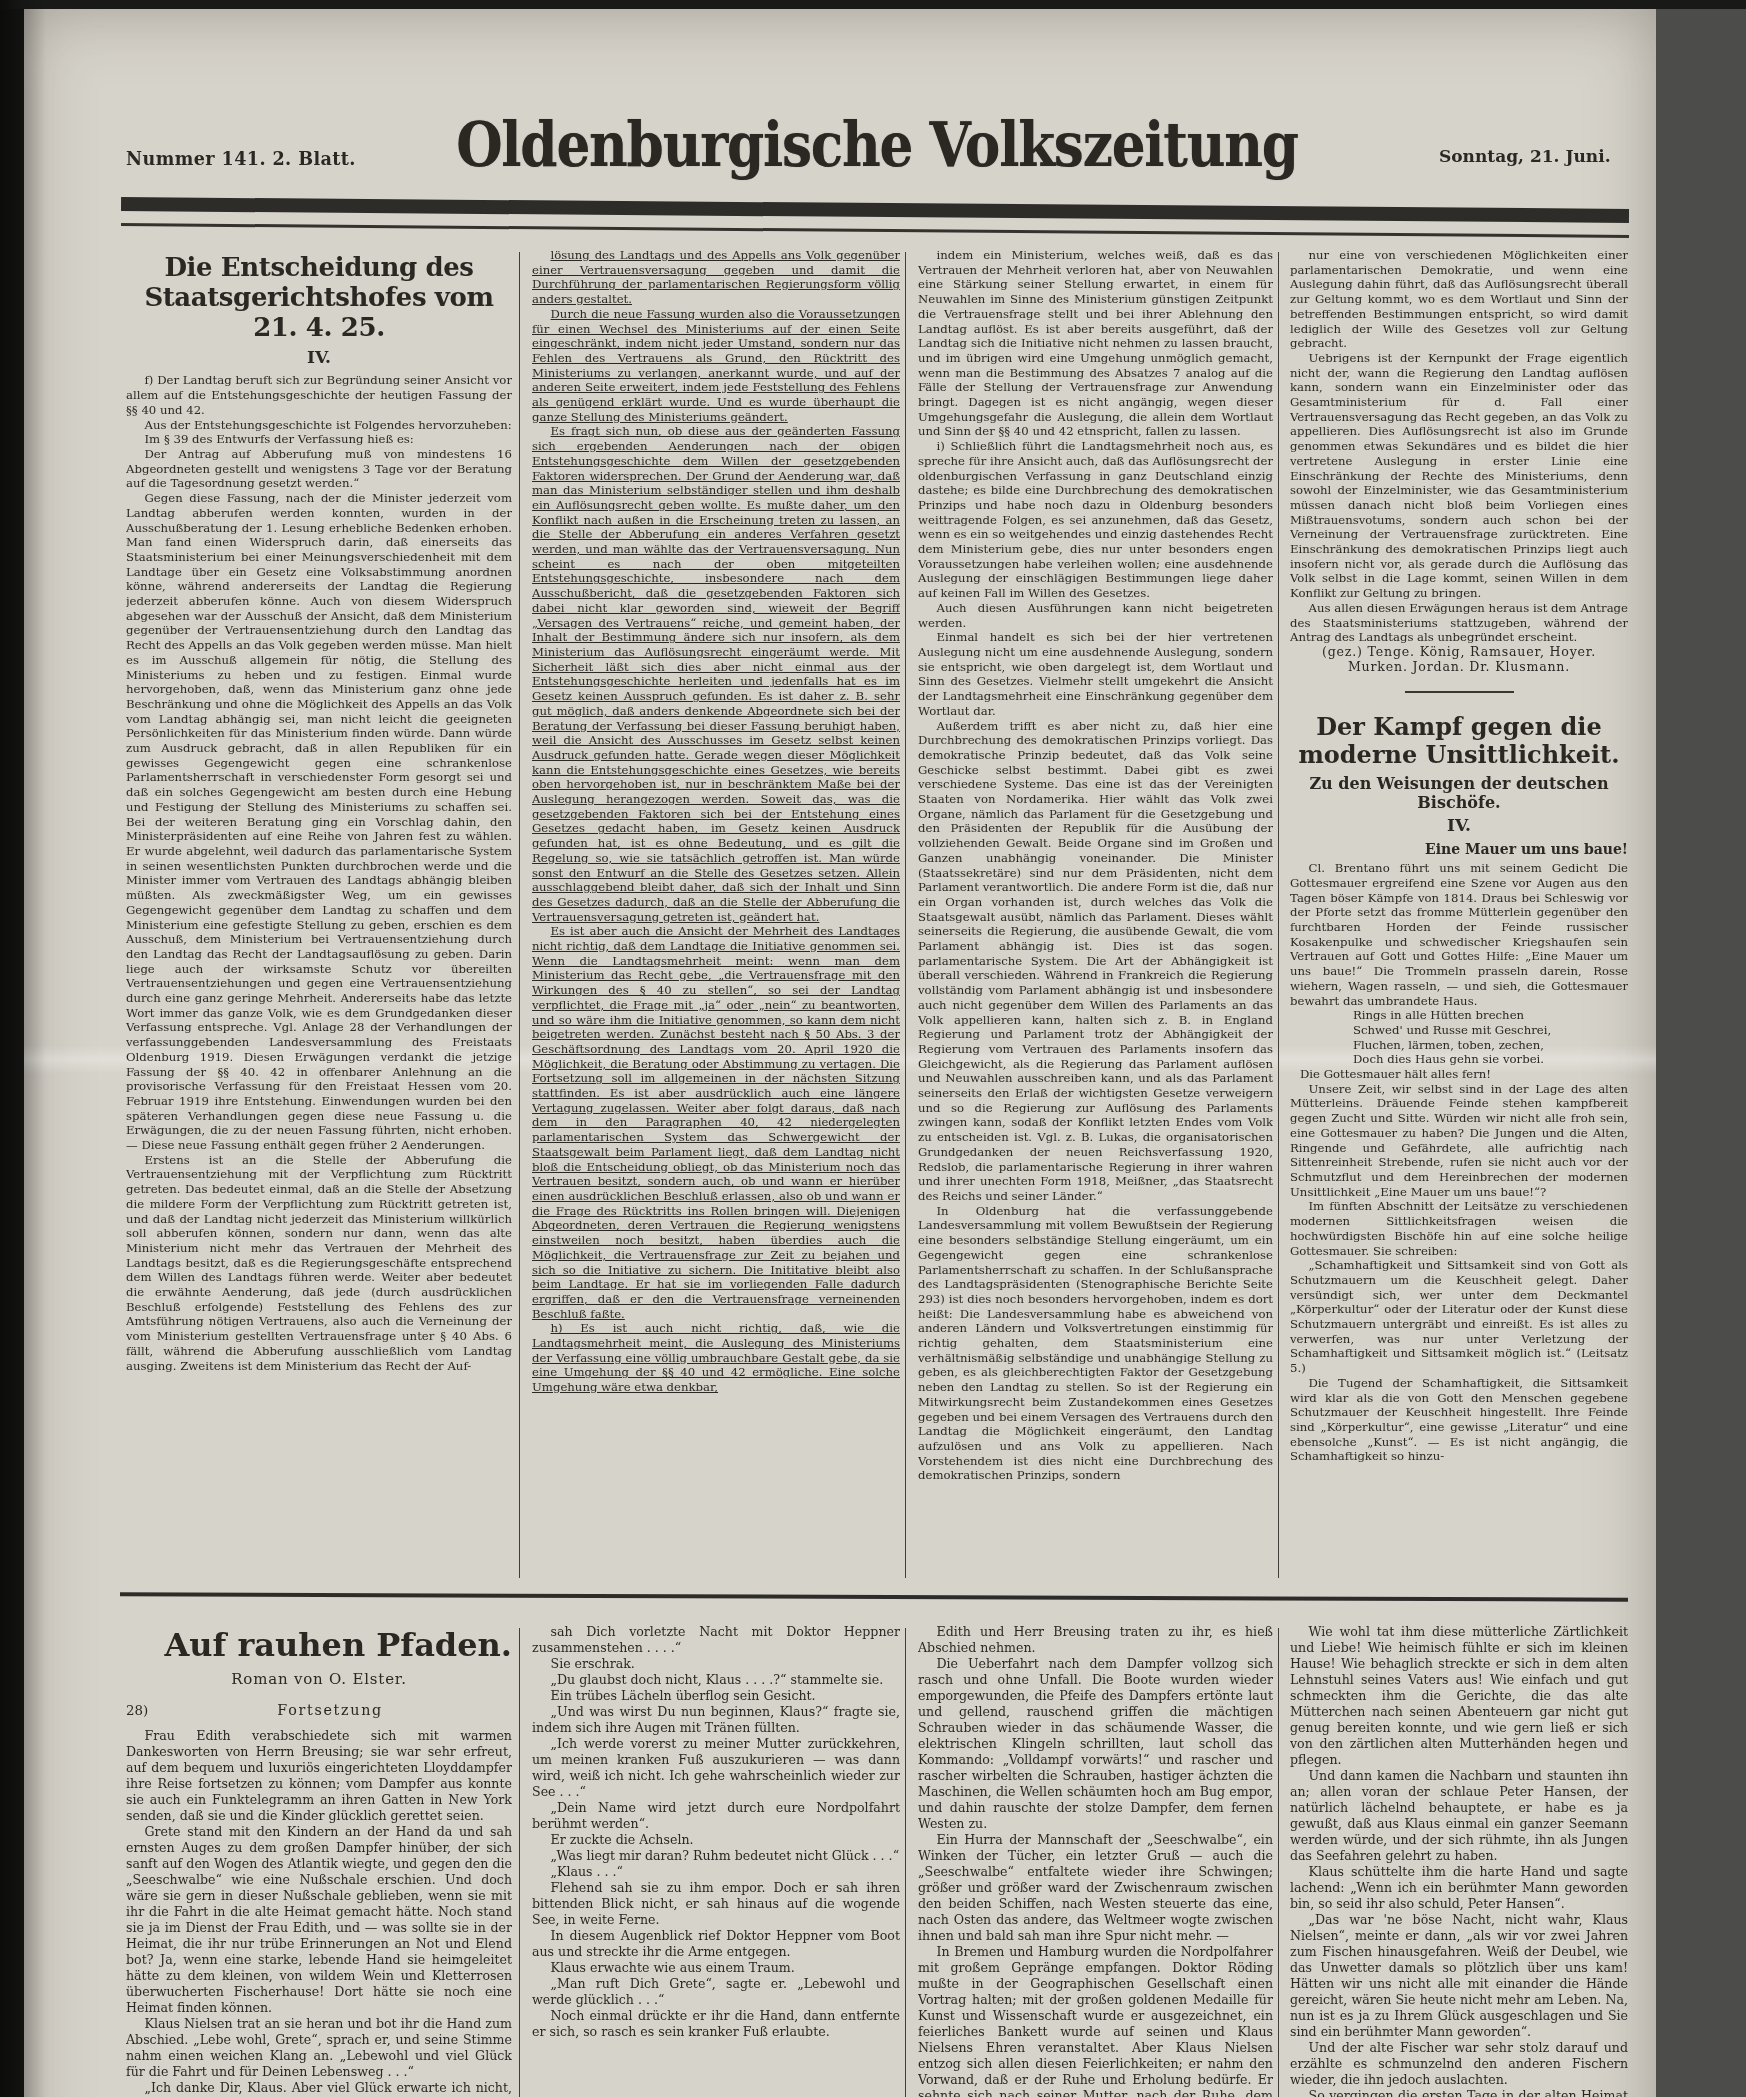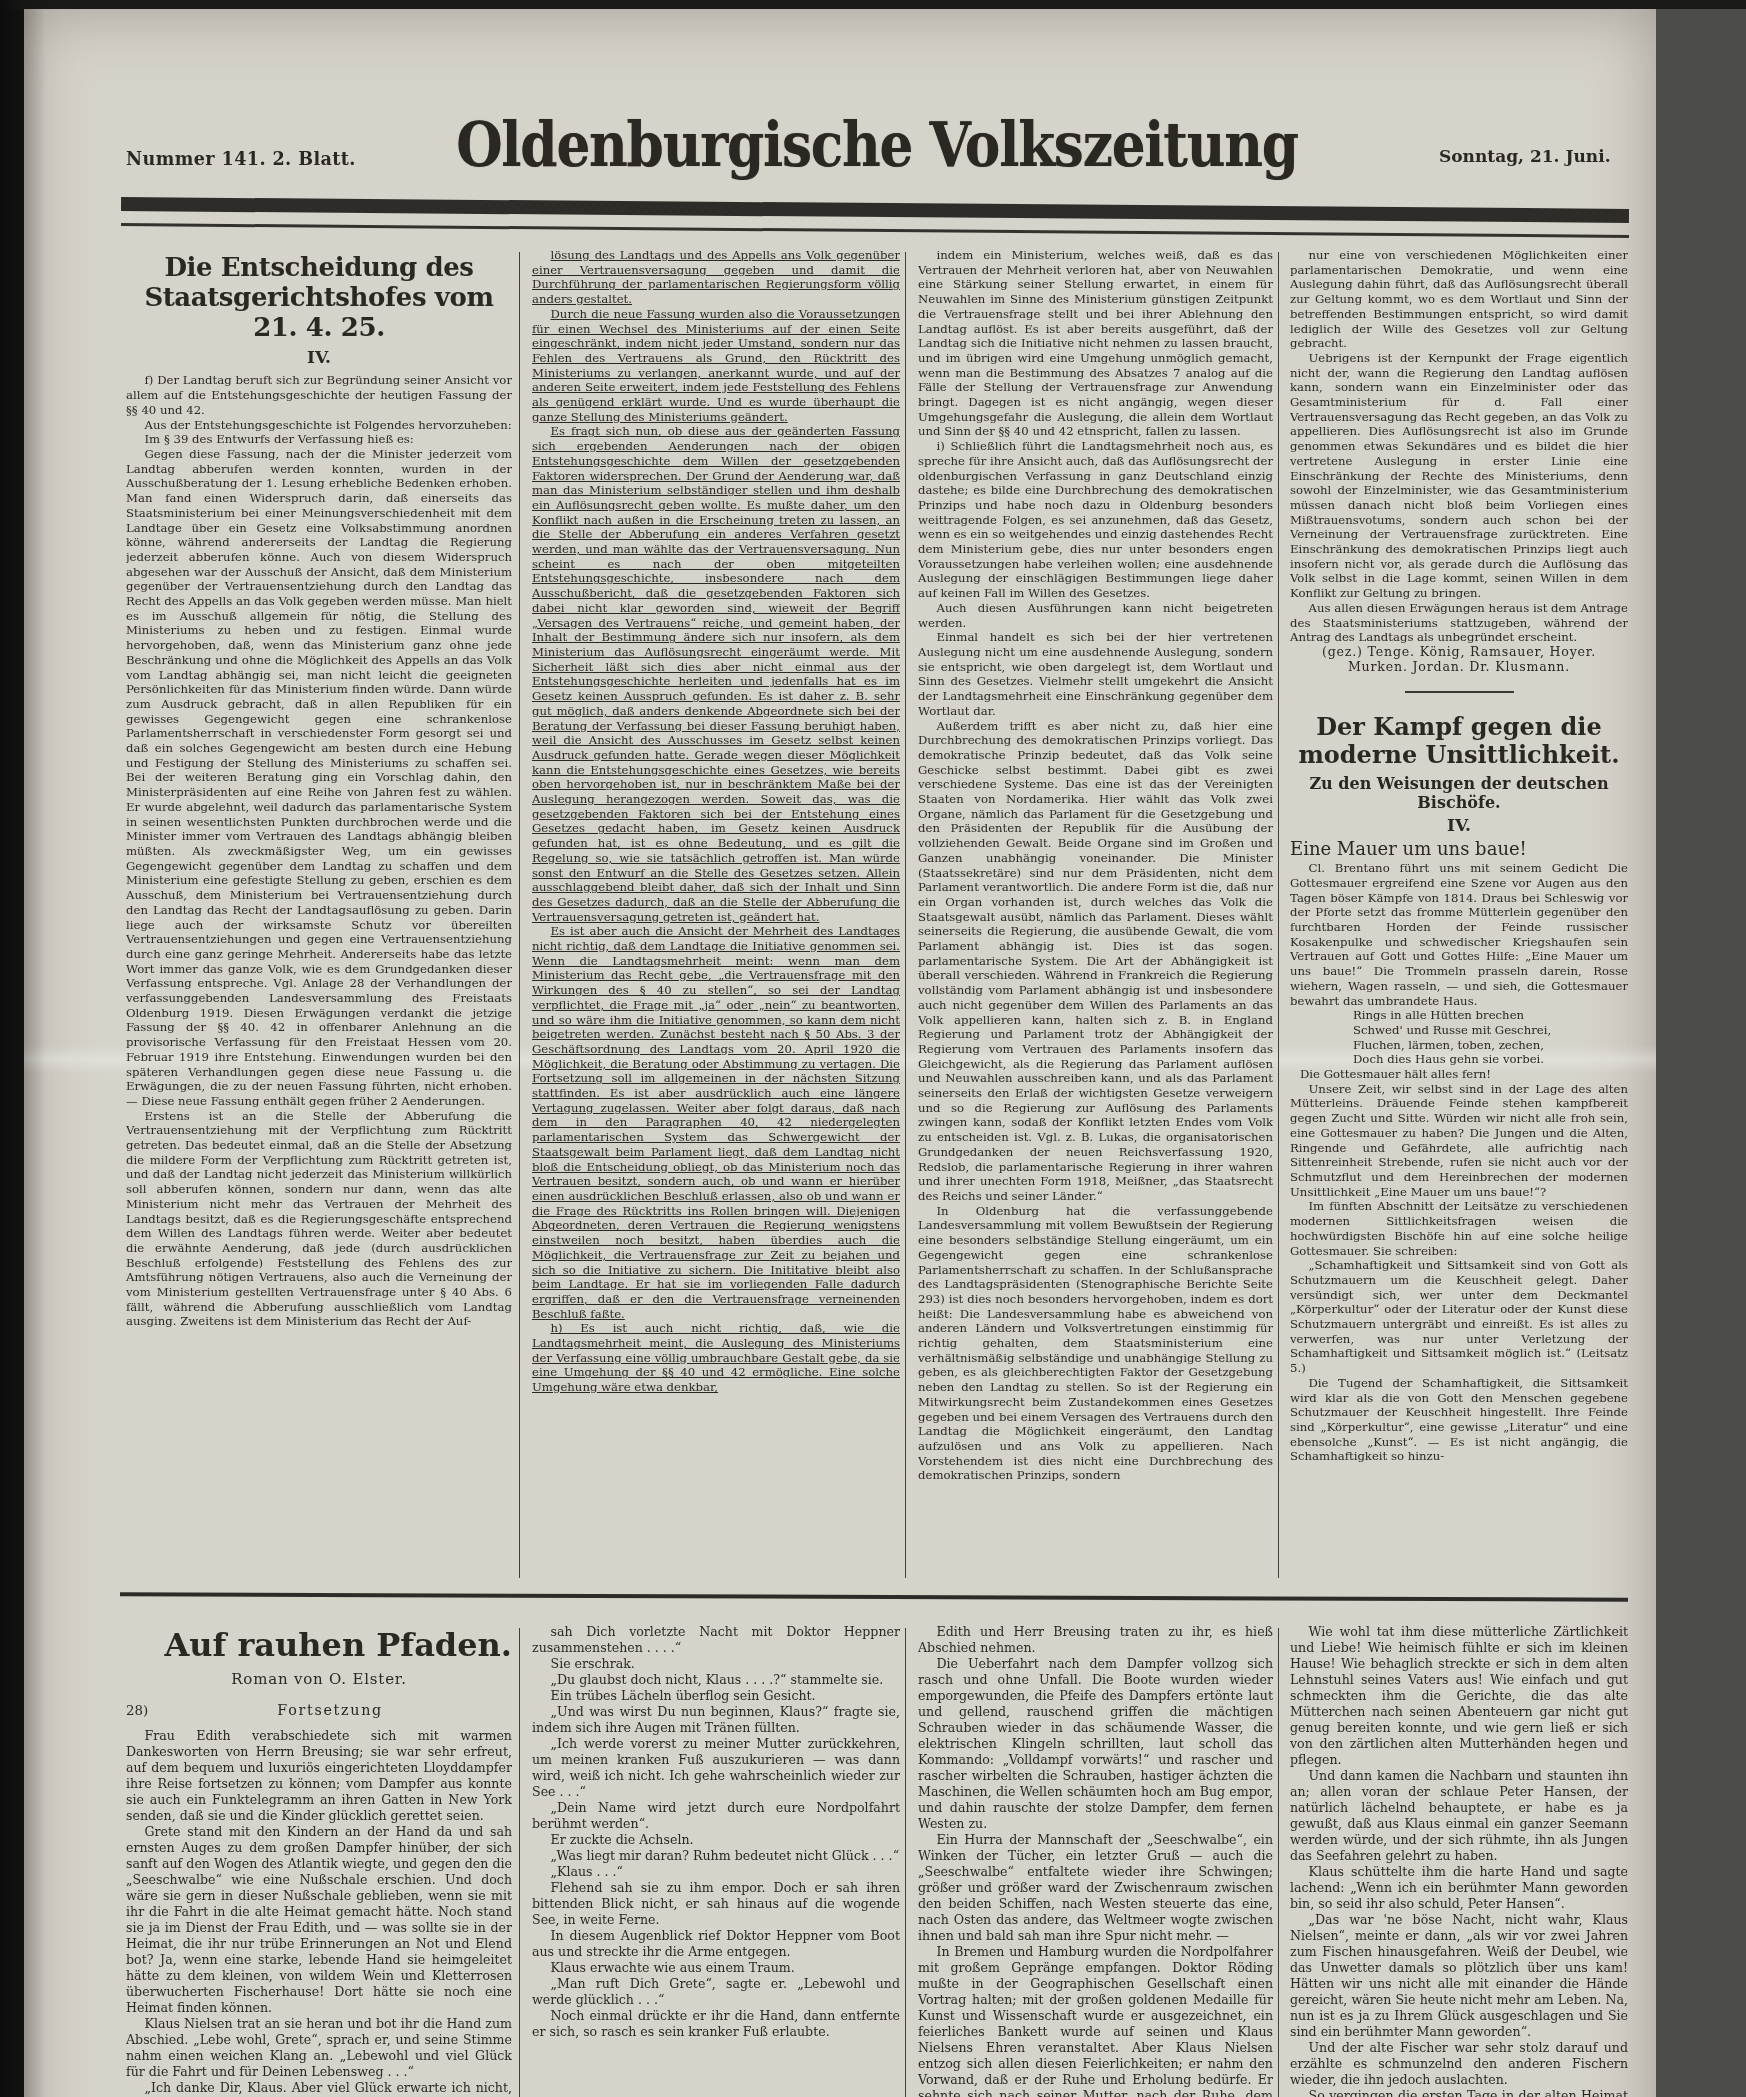--- a/index.html
+++ b/index.html
@@ -40,21 +40,21 @@
   .a1c3{left:918px;top:248px;width:355px;height:1331px;}
   .a1c4{left:1290px;top:248px;width:338px;height:1331px;}
 
   .headline1{font-size:26px;line-height:30px;font-weight:bold;text-align:center;text-indent:0;
              letter-spacing:-0.4px;margin:0 0 7.6px 0;}
   .roman-no{text-align:center;font-size:17px;font-weight:bold;margin:5.9px 0 9.2px 0;text-indent:0;}
   .sig{ text-align:center;text-indent:0 !important;font-size:12.6px;margin-top:11px;letter-spacing:0.8px;}
   .divider{width:109px;height:2.1px;background:#3a3733;margin:17px auto 19.3px auto;}
   .headline2{font-size:24px;line-height:28.5px;font-weight:bold;text-align:center;text-indent:0;margin:0 0 4.2px 0;}
   .subhead2{font-size:16px;line-height:19.3px;font-weight:bold;text-align:center;text-indent:0;margin:0 0 3.4px 0;}
-  .lead2{font-size:18px;font-weight:normal;text-align:left;text-indent:0;margin:2.5px 0 4.2px 0;}
+  .lead2{font-size:14px;font-weight:bold;text-align:right;text-indent:0;margin:2.5px 0 4.2px 0;}
   .poem p{text-indent:0;margin:0 0 0 63px;}
   .refrain{text-indent:10px !important;}
 
   
   .serial-col{position:absolute;overflow:hidden;text-align:justify;font-size:12.6px;line-height:16px;}
   .serial-col p{margin:0;text-indent:18.5px;}
   .sc1{left:126px;top:1628px;width:386px;height:688px;}
   .sc2{left:532px;top:1624px;width:368px;height:691px;}
   .sc3{left:918px;top:1624px;width:355px;height:691px;}
   .sc4{left:1290px;top:1624px;width:338px;height:691px;}
@@ -90,20 +90,21 @@
   <div class="vrule v2b"></div>
   <div class="vrule v3b"></div>
 
   <div class="col a1c1">
     <div class="headline1">Die Entscheidung des Staats­gerichtshofes vom 21. 4. 25.</div>
     <div class="roman-no">IV.</div>
     <div>
         <p>f) Der Landtag beruft sich zur Begründung seiner Ansicht vor allem auf die Entstehungsgeschichte der heutigen Fassung der §§ 40 und 42.</p>
         <p>Aus der Entstehungsgeschichte ist Folgendes hervorzuheben:</p>
         <p>Im § 39 des Entwurfs der Verfassung hieß es:</p>
+        <p>Der Antrag auf Abberufung muß von mindestens 16 Abgeordneten gestellt und wenigstens 3 Tage vor der Beratung auf die Tagesordnung gesetzt werden.“</p>
         <p>Gegen diese Fassung, nach der die Minister jederzeit vom Landtag abberufen werden konnten, wurden in der Ausschußberatung der 1. Lesung erhebliche Bedenken erhoben. Man fand einen Widerspruch darin, daß einerseits das Staatsministerium bei einer Meinungsverschiedenheit mit dem Landtage über ein Gesetz eine Volksabstimmung anordnen könne, während andererseits der Landtag die Regierung jederzeit abberufen könne. Auch von diesem Widerspruch abgesehen war der Ausschuß der Ansicht, daß dem Ministerium gegenüber der Vertrauensentziehung durch den Landtag das Recht des Appells an das Volk gegeben werden müsse. Man hielt es im Ausschuß allgemein für nötig, die Stellung des Ministeriums zu heben und zu festigen. Einmal wurde hervorgehoben, daß, wenn das Ministerium ganz ohne jede Beschränkung und ohne die Möglichkeit des Appells an das Volk vom Landtag abhängig sei, man nicht leicht die geeigneten Persönlichkeiten für das Ministerium finden würde. Dann würde zum Ausdruck gebracht, daß in allen Republiken für ein gewisses Gegengewicht gegen eine schrankenlose Parlamentsherrschaft in verschiedenster Form gesorgt sei und daß ein solches Gegengewicht am besten durch eine Hebung und Festigung der Stellung des Ministeriums zu schaffen sei. Bei der weiteren Beratung ging ein Vorschlag dahin, den Ministerpräsidenten auf eine Reihe von Jahren fest zu wählen. Er wurde abgelehnt, weil dadurch das parlamentarische System in seinen wesentlichsten Punkten durchbrochen werde und die Minister immer vom Vertrauen des Landtags abhängig bleiben müßten. Als zweckmäßigster Weg, um ein gewisses Gegengewicht gegenüber dem Landtag zu schaffen und dem Ministerium eine gefestigte Stellung zu geben, erschien es dem Ausschuß, dem Ministerium bei Vertrauensentziehung durch den Landtag das Recht der Landtagsauflösung zu geben. Darin liege auch der wirksamste Schutz vor übereilten Vertrauensentziehungen und gegen eine Vertrauensentziehung durch eine ganz geringe Mehrheit. Andererseits habe das letzte Wort immer das ganze Volk, wie es dem Grundgedanken dieser Verfassung entspreche. Vgl. Anlage 28 der Verhandlungen der verfassunggebenden Landesversammlung des Freistaats Oldenburg 1919. Diesen Erwägungen verdankt die jetzige Fassung der §§ 40. 42 in offenbarer Anlehnung an die provisorische Verfassung für den Freistaat Hessen vom 20. Februar 1919 ihre Entstehung. Einwendungen wurden bei den späteren Verhandlungen gegen diese neue Fassung u. die Erwägungen, die zu der neuen Fassung führten, nicht erhoben. — Diese neue Fassung enthält gegen früher 2 Aenderungen.</p>
         <p>Erstens ist an die Stelle der Abberufung die Vertrauensentziehung mit der Verpflichtung zum Rücktritt getreten. Das bedeutet einmal, daß an die Stelle der Absetzung die mildere Form der Verpflichtung zum Rücktritt getreten ist, und daß der Landtag nicht jederzeit das Ministerium willkürlich soll abberufen können, sondern nur dann, wenn das alte Ministerium nicht mehr das Vertrauen der Mehrheit des Landtags besitzt, daß es die Regierungsgeschäfte entsprechend dem Willen des Landtags führen werde. Weiter aber bedeutet die erwähnte Aenderung, daß jede (durch ausdrücklichen Beschluß erfolgende) Feststellung des Fehlens des zur Amtsführung nötigen Vertrauens, also auch die Verneinung der vom Ministerium gestellten Vertrauensfrage unter § 40 Abs. 6 fällt, während die Abberufung ausschließlich vom Landtag ausging. Zweitens ist dem Ministerium das Recht der Auf-</p>
       </div>
   </div>
   <div class="col a1c2">
     <div>
         <p>lösung des Landtags und des Appells ans Volk gegenüber einer Vertrauensversagung gegeben und damit die Durchführung der parlamentarischen Regierungsform völlig anders gestaltet.</p>
         <p>Durch die neue Fassung wurden also die Voraussetzungen für einen Wechsel des Ministeriums auf der einen Seite eingeschränkt, indem nicht jeder Umstand, sondern nur das Fehlen des Vertrauens als Grund, den Rücktritt des Ministeriums zu verlangen, anerkannt wurde, und auf der anderen Seite erweitert, indem jede Feststellung des Fehlens als genügend erklärt wurde. Und es wurde überhaupt die ganze Stellung des Ministeriums geändert.</p>
         <p>Es fragt sich nun, ob diese aus der geänderten Fassung sich ergebenden Aenderungen nach der obigen Entstehungsgeschichte dem Willen der gesetzgebenden Faktoren widersprechen. Der Grund der Aenderung war, daß man das Ministerium selbständiger stellen und ihm deshalb ein Auflösungsrecht geben wollte. Es mußte daher, um den Konflikt nach außen in die Erscheinung treten zu lassen, an die Stelle der Abberufung ein anderes Verfahren gesetzt werden, und man wählte das der Vertrauensversagung. Nun scheint es nach der oben mitgeteilten Entstehungsgeschichte, insbesondere nach dem Ausschußbericht, daß die gesetzgebenden Faktoren sich dabei nicht klar geworden sind, wieweit der Begriff „Versagen des Vertrauens“ reiche, und gemeint haben, der Inhalt der Bestimmung ändere sich nur insofern, als dem Ministerium das Auflösungsrecht eingeräumt werde. Mit Sicherheit läßt sich dies aber nicht einmal aus der Entstehungsgeschichte herleiten und jedenfalls hat es im Gesetz keinen Ausspruch gefunden. Es ist daher z. B. sehr gut möglich, daß anders denkende Abgeordnete sich bei der Beratung der Verfassung bei dieser Fassung beruhigt haben, weil die Ansicht des Ausschusses im Gesetz selbst keinen Ausdruck gefunden hatte. Gerade wegen dieser Möglichkeit kann die Entstehungsgeschichte eines Gesetzes, wie bereits oben hervorgehoben ist, nur in beschränktem Maße bei der Auslegung herangezogen werden. Soweit das, was die gesetzgebenden Faktoren sich bei der Entstehung eines Gesetzes gedacht haben, im Gesetz keinen Ausdruck gefunden hat, ist es ohne Bedeutung, und es gilt die Regelung so, wie sie tatsächlich getroffen ist. Man würde sonst den Entwurf an die Stelle des Gesetzes setzen. Allein ausschlaggebend bleibt daher, daß sich der Inhalt und Sinn des Gesetzes dadurch, daß an die Stelle der Abberufung die Vertrauensversagung getreten ist, geändert hat.</p>
         <p>Es ist aber auch die Ansicht der Mehrheit des Landtages nicht richtig, daß dem Landtage die Initiative genommen sei. Wenn die Landtagsmehrheit meint: wenn man dem Ministerium das Recht gebe, „die Vertrauensfrage mit den Wirkungen des § 40 zu stellen“, so sei der Landtag verpflichtet, die Frage mit „ja“ oder „nein“ zu beantworten, und so wäre ihm die Initiative genommen, so kann dem nicht beigetreten werden. Zunächst besteht nach § 50 Abs. 3 der Geschäftsordnung des Landtags vom 20. April 1920 die Möglichkeit, die Beratung oder Abstimmung zu vertagen. Die Fortsetzung soll im allgemeinen in der nächsten Sitzung stattfinden. Es ist aber ausdrücklich auch eine längere Vertagung zugelassen. Weiter aber folgt daraus, daß nach dem in den Paragraphen 40, 42 niedergelegten parlamentarischen System das Schwergewicht der Staatsgewalt beim Parlament liegt, daß dem Landtag nicht bloß die Entscheidung obliegt, ob das Ministerium noch das Vertrauen besitzt, sondern auch, ob und wann er hierüber einen ausdrücklichen Beschluß erlassen, also ob und wann er die Frage des Rücktritts ins Rollen bringen will. Diejenigen Abgeordneten, deren Vertrauen die Regierung wenigstens einstweilen noch besitzt, haben überdies auch die Möglichkeit, die Vertrauensfrage zur Zeit zu bejahen und sich so die Initiative zu sichern. Die Inititative bleibt also beim Landtage. Er hat sie im vorliegenden Falle dadurch ergriffen, daß er den die Vertrauensfrage verneinenden Beschluß faßte.</p>

